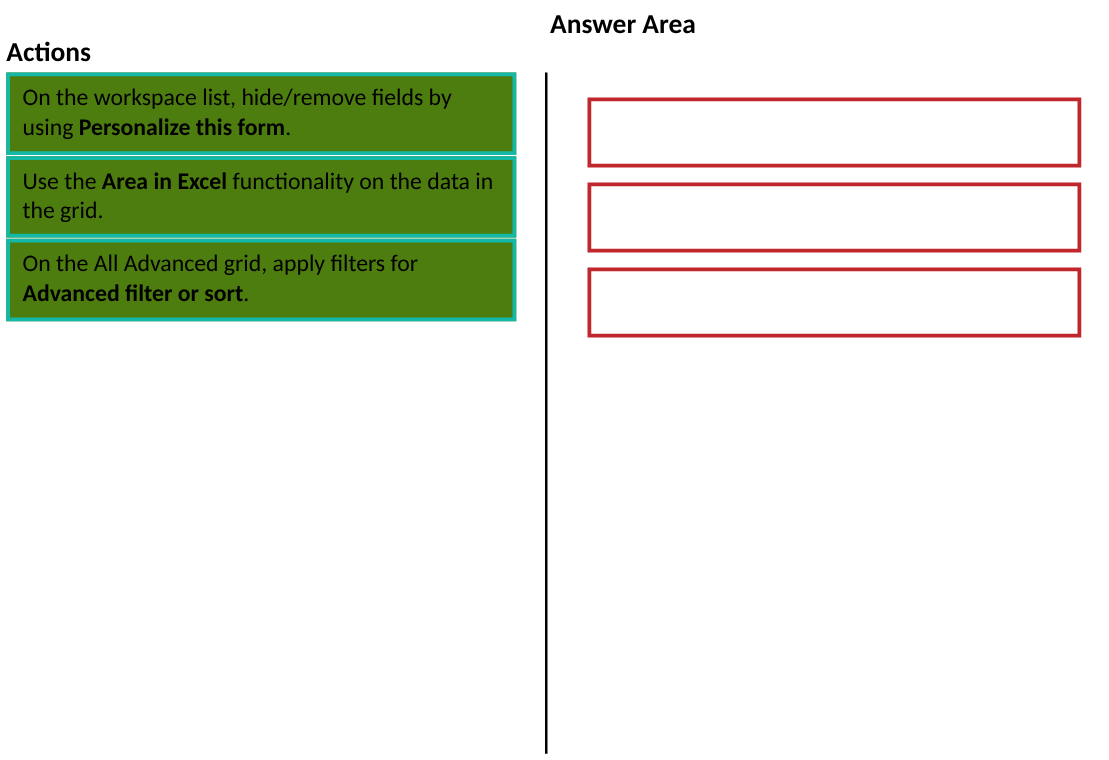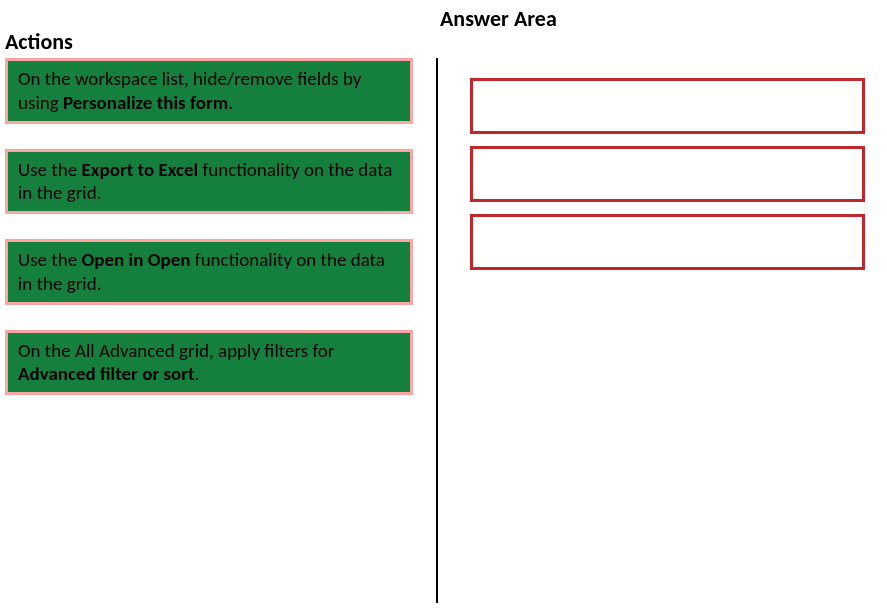--- a/index.html
+++ b/index.html
@@ -30,24 +30,24 @@
       font-weight: bold;
       text-align: right;
     }
     .actions-column {
       position: absolute;
       top: 58px;
       left: 5px;
       width: 408px;
     }
     .action-box {
-      border: 3px solid #fca5a5;
-      background: #15803d;
+      border: 3px solid #14b8a6;
+      background: #4d7c0f;
       padding: 6px 10px;
-      margin-bottom: 25px;
+      margin-bottom: 1px;
       font-size: 19px;
       line-height: 1.25;
       cursor: move;
     }
     .divider {
       position: absolute;
       top: 58px;
       left: 436px;
       width: 2px;
       height: 545px;
@@ -73,24 +73,21 @@
 <body>
 
 <div class="answer-area-title">Answer Area</div>
 <div class="actions-title">Actions</div>
 
 <div class="actions-column">
   <div class="action-box">
     <span>On the workspace list, hide/remove fields by using </span><span class="bold">Personalize this form</span><span>.</span>
   </div>
   <div class="action-box">
-    <span>Use the </span><span class="bold">Export to Excel</span><span> functionality on the data in the grid.</span>
-  </div>
-  <div class="action-box">
-    <span>Use the </span><span class="bold">Open in Open</span><span> functionality on the data in the grid.</span>
+    <span>Use the </span><span class="bold">Area in Excel</span><span> functionality on the data in the grid.</span>
   </div>
   <div class="action-box">
     <span>On the All Advanced grid, apply filters for </span><span class="bold">Advanced filter or sort</span><span>.</span>
   </div>
 </div>
 
 <div class="divider"></div>
 
 <div class="answer-column">
   <div class="answer-slot"></div>

